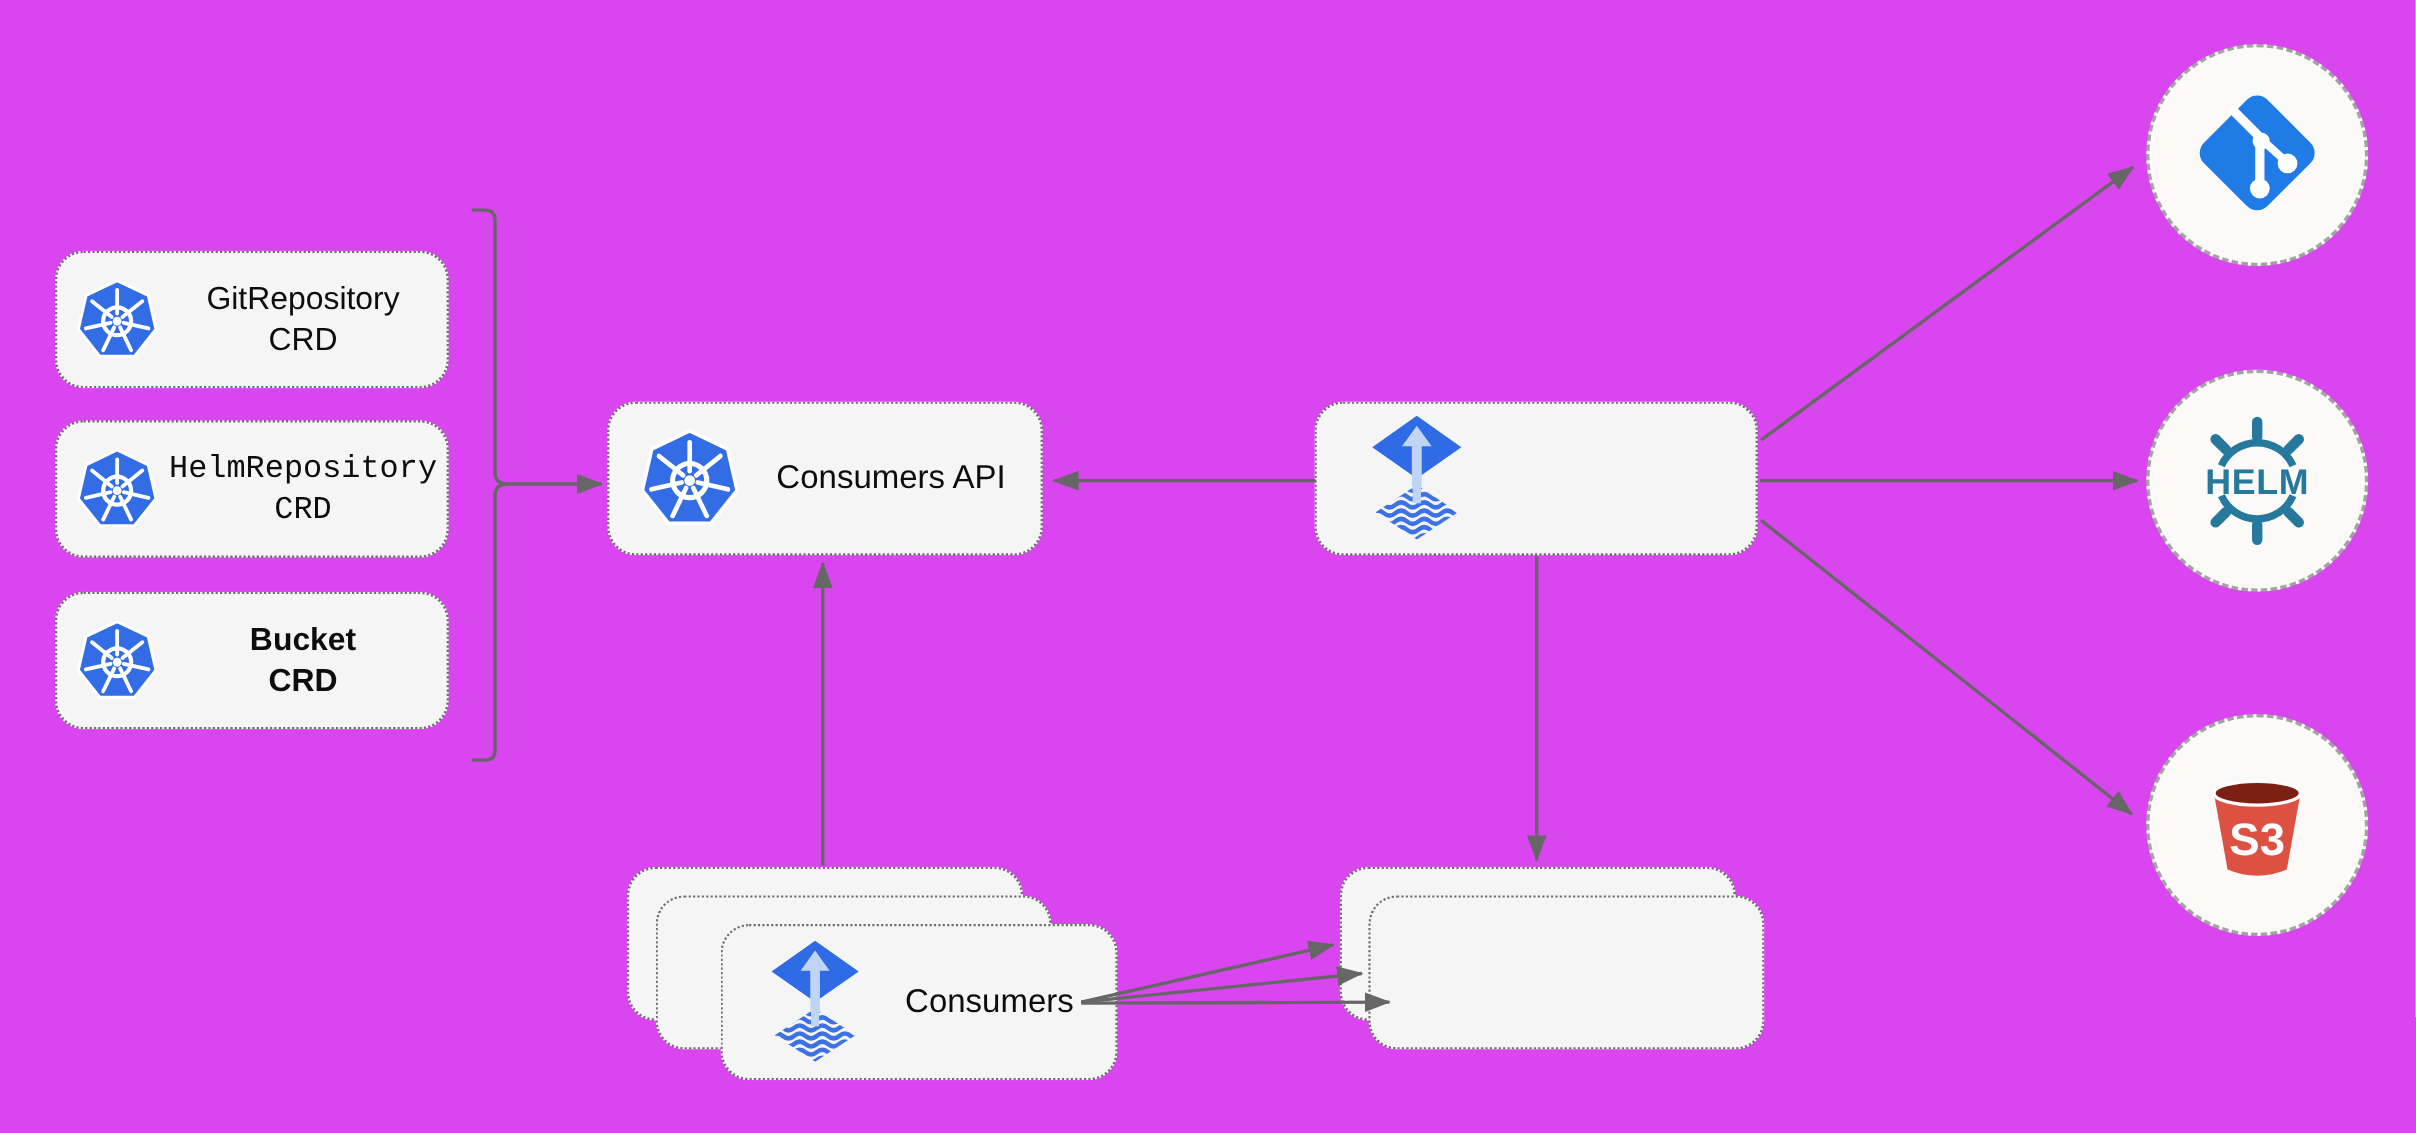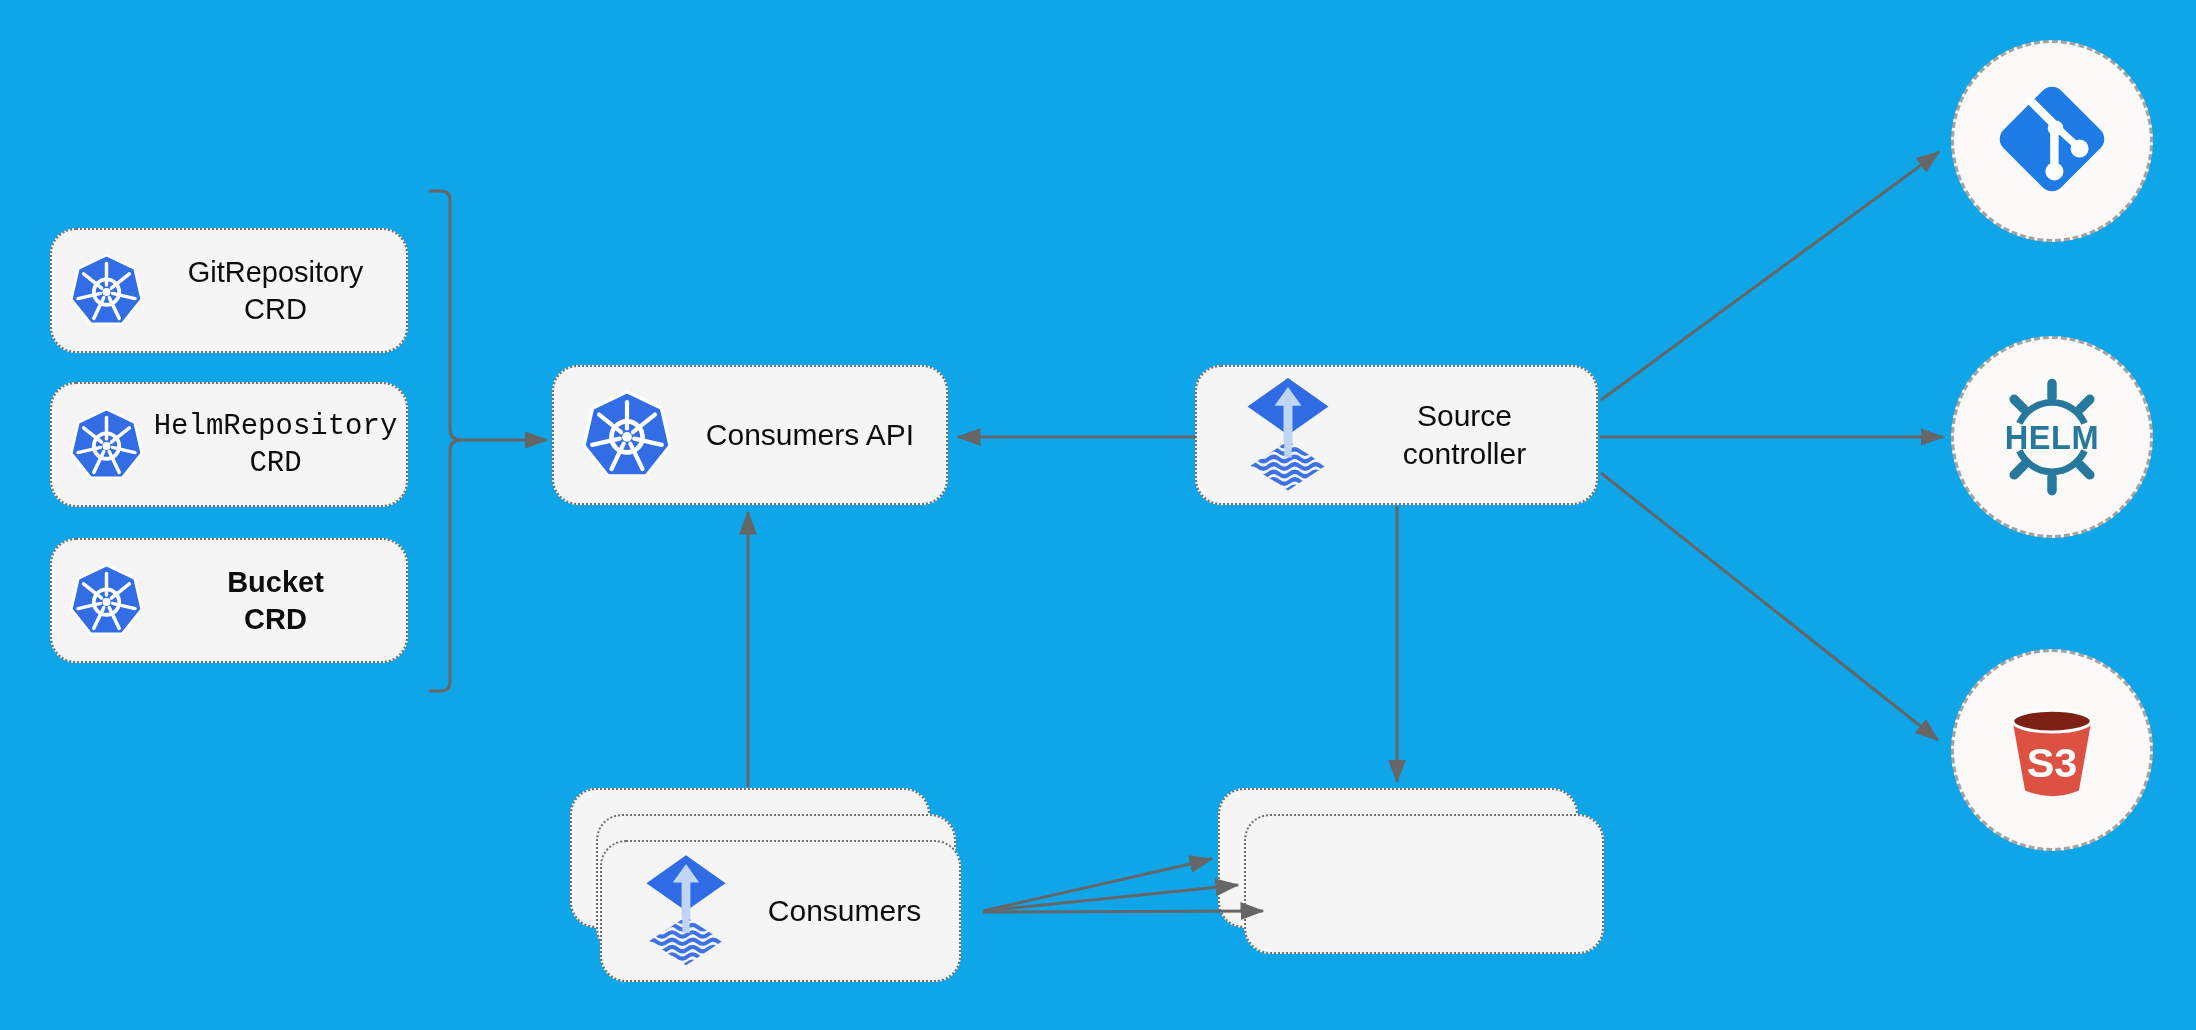--- a/index.html
+++ b/index.html
@@ -1,17 +1,17 @@
 <!DOCTYPE html>
 <html><head>
 <meta charset="utf-8">
 <style>
   html,body{margin:0;padding:0;background:#ffffff;}
   #canvas{
-    position:relative;width:2196px;height:1030px;background:#0ea5e9;
+    position:relative;width:2196px;height:1030px;background:#d946ef;
     font-family:"Liberation Sans",sans-serif;overflow:hidden;color:#0d0d0d;
   }
   .node{
     position:absolute;background:#f5f5f5;border:2px dotted #6f6f6f;border-radius:26px;
     display:flex;align-items:center;box-sizing:border-box;
   }
   .node .icon{flex:0 0 auto;display:flex;align-items:center;justify-content:center;}
   .node .label{flex:1 1 auto;text-align:center;font-size:30px;line-height:38px;color:#0d0d0d;}
   .stack-card{
     position:absolute;background:#f5f5f5;border:2px dotted #6f6f6f;border-radius:26px;
@@ -154,29 +154,25 @@
       </span>
     <span class="label">Consumers API</span>
   </div>
 
   <div class="node" style="left:1195px;top:365px;width:403px;height:140px;">
     <span class="icon" style="margin-left:46px;">
         <svg width="90" height="114">
           <use href="#sym-flux"></use>
         </svg>
       </span>
-    <span class="label">
-      <span>Source</span><br>
-      <span>controller</span>
-    </span>
   </div>
 
   <div class="stack-card" style="left:570px;top:788px;width:360px;height:140px;"></div>
   <div class="stack-card" style="left:596px;top:814px;width:360px;height:140px;"></div>
-  <div class="node" style="left:600px;top:840px;width:361px;height:142px;">
+  <div class="node" style="left:655px;top:840px;width:361px;height:142px;">
     <span class="icon" style="margin-left:40px;">
         <svg width="88" height="112">
           <use href="#sym-flux"></use>
         </svg>
       </span>
     <span class="label">Consumers</span>
   </div>
 
   <div class="stack-card" style="left:1218px;top:788px;width:360px;height:140px;"></div>
   <div class="stack-card" style="left:1244px;top:814px;width:360px;height:140px;"></div>

